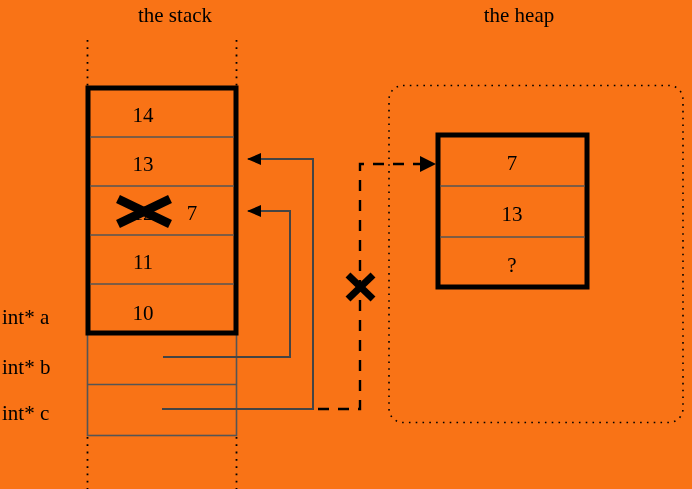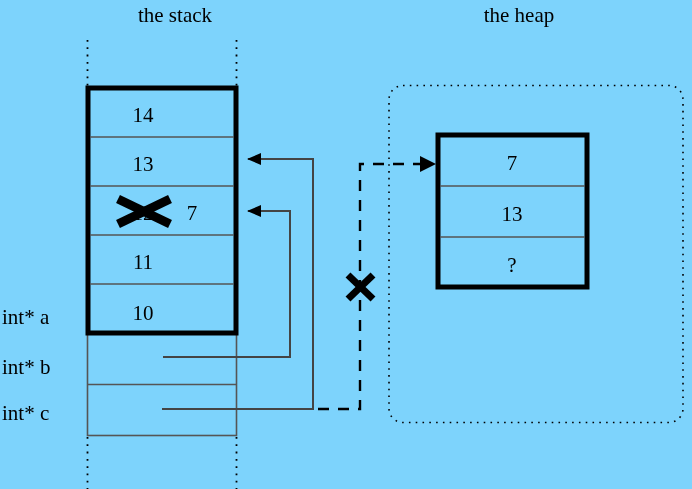--- a/index.html
+++ b/index.html
@@ -4,21 +4,21 @@
 <style>
   html, body {
     margin: 0;
     padding: 0;
     background: #ffffff;
   }
   #stage {
     position: relative;
     width: 692px;
     height: 489px;
-    background: #7dd3fc;
+    background: #f97316;
     overflow: hidden;
     font-family: "Liberation Serif", "DejaVu Serif", serif;
     color: #000000;
   }
   #diagram-svg {
     position: absolute;
     left: 0;
     top: 0;
     width: 692px;
     height: 489px;

